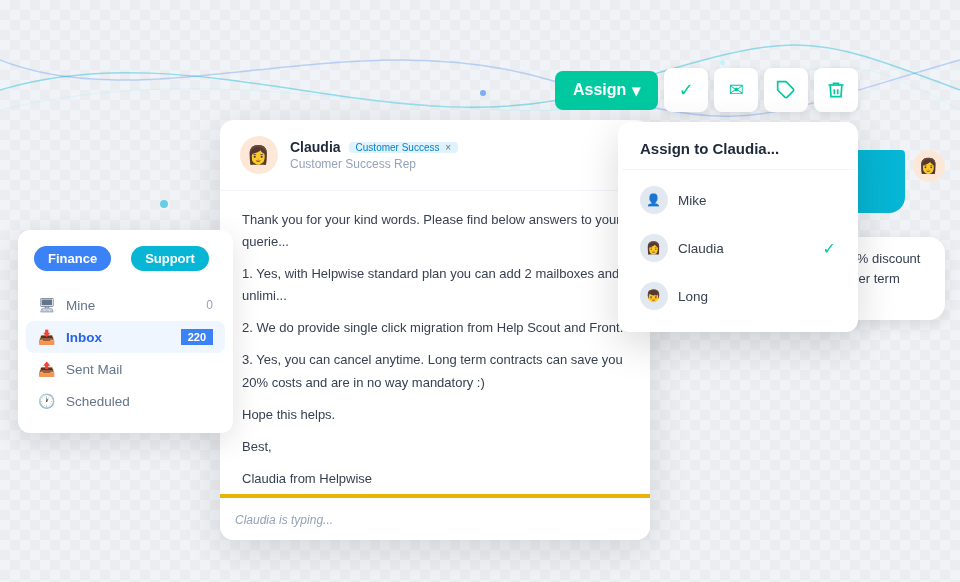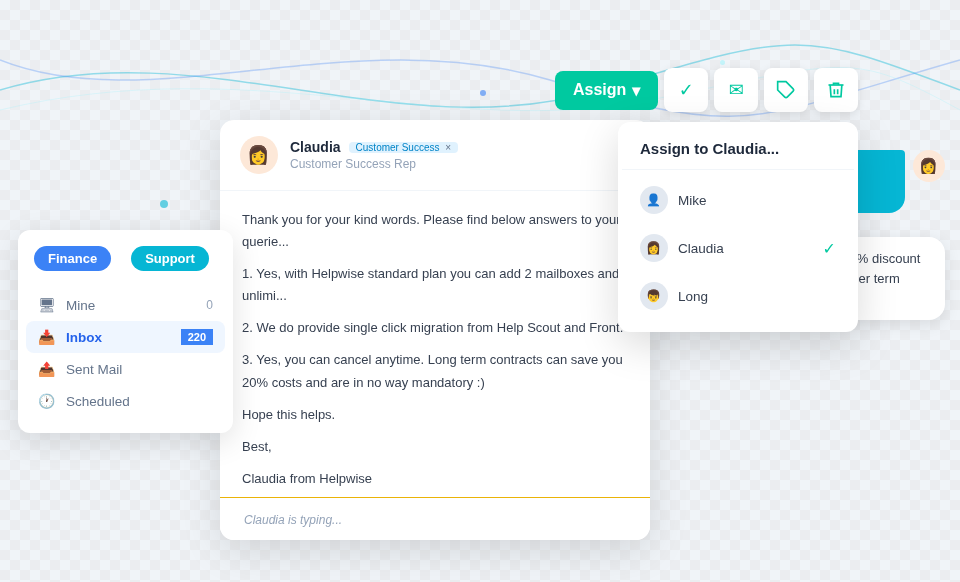--- a/index.html
+++ b/index.html
@@ -190,22 +190,22 @@
 
     .email-body p {
       margin-bottom: 10px;
     }
 
     .email-footer {
       position: absolute;
       bottom: 0;
       left: 0;
       right: 0;
-      padding: 12px 24px;
-      border-top: 1px solid #eab308;
+      padding: 12px 15px;
+      border-top: 4px solid #eab308;
       background: white;
     }
 
     .typing-indicator {
       font-size: 12px;
       color: #94a3b8;
       font-style: italic;
     }
 
     

